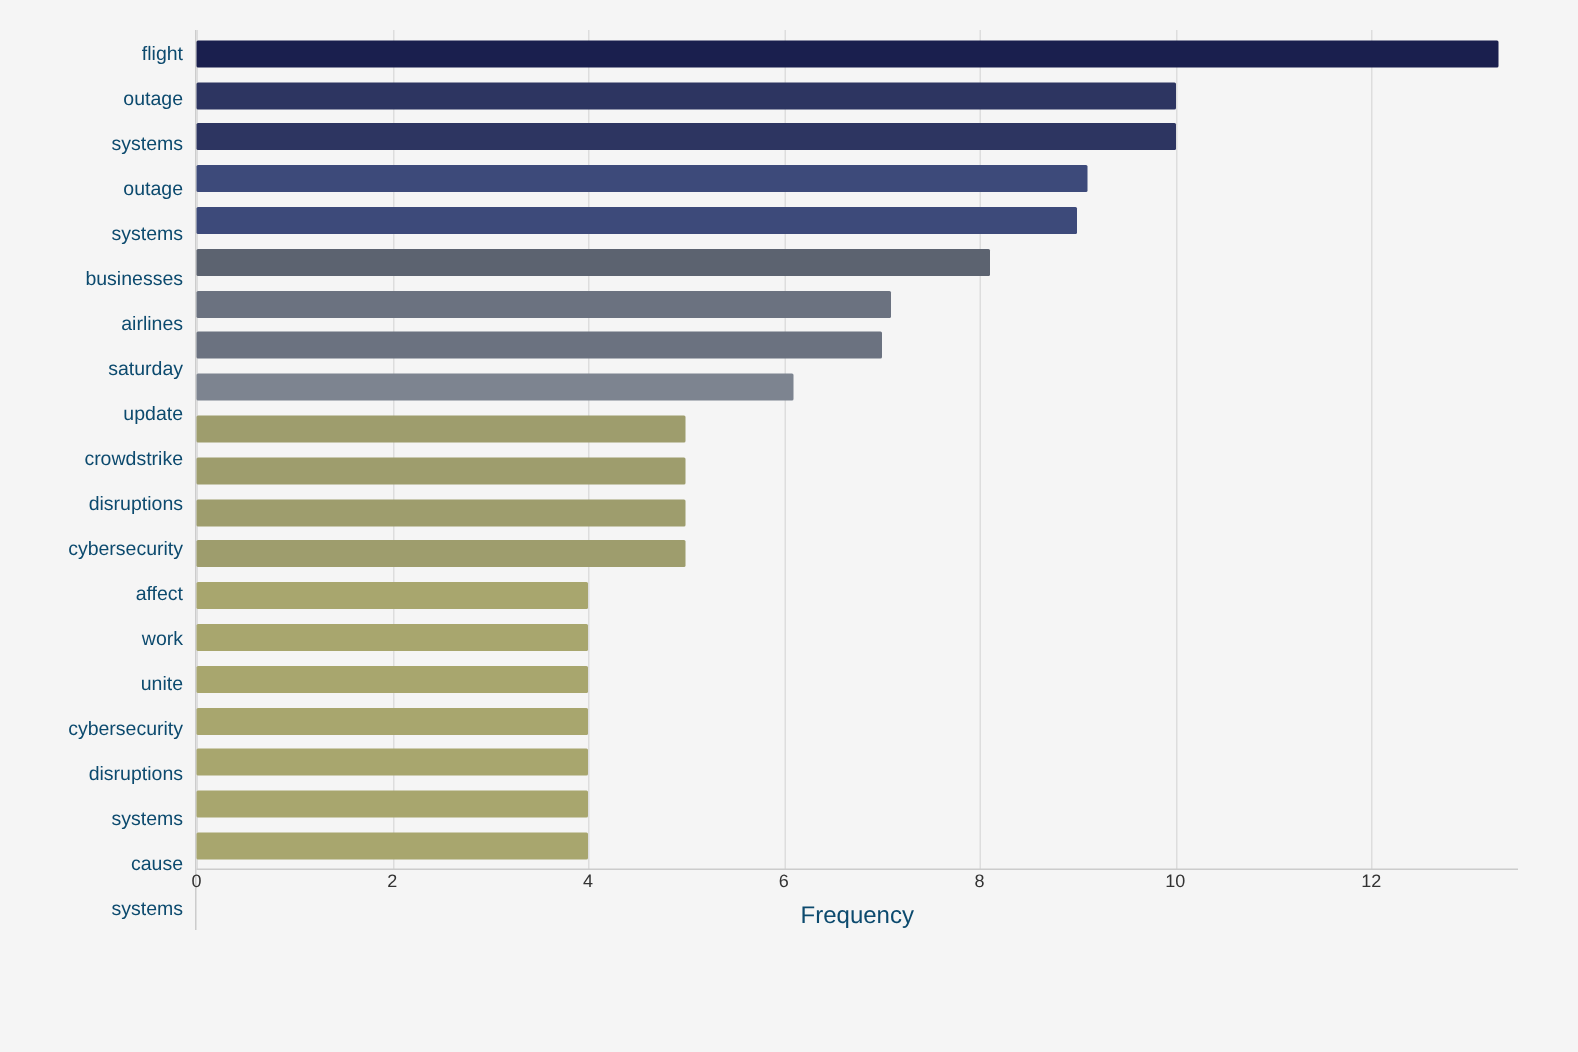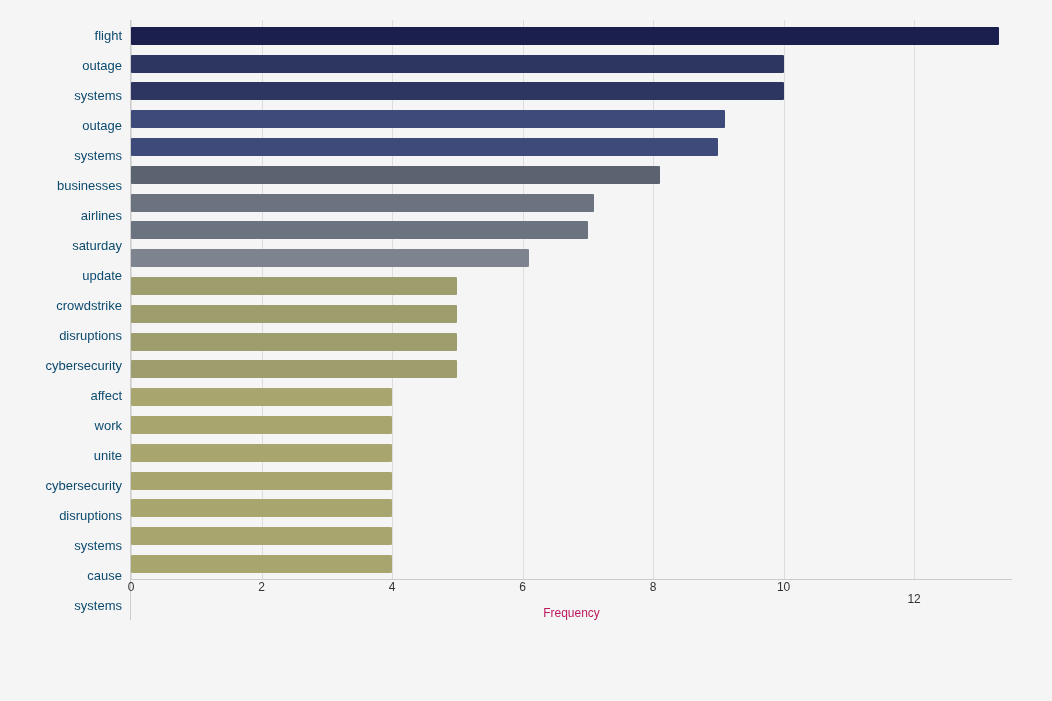--- a/index.html
+++ b/index.html
@@ -98,22 +98,22 @@
       font-size: 12px;
       color: #333;
       transform: translateX(-50%);
       display: inline-block;
     }
     .x-label {
       position: absolute;
       bottom: 0;
       left: 50%;
       transform: translateX(-50%);
-      font-size: 12px;
-      color: #be185d;
+      font-size: 16px;
+      color: #0c4a6e;
     }
     .x-axis-line {
       position: absolute;
       bottom: 40px;
       left: 0;
       right: 0;
       height: 1px;
       background: #ccc;
     }
   </style>
@@ -218,19 +218,19 @@
         </div>
       <div class="x-axis-line"></div>
       <div class="x-axis">
         <div class="x-tick-container" id="x-ticks">
             <span class="x-tick" style="position: absolute; left: 0%;">0</span>
             <span class="x-tick" style="position: absolute; left: 14.8148%;">2</span>
             <span class="x-tick" style="position: absolute; left: 29.6296%;">4</span>
             <span class="x-tick" style="position: absolute; left: 44.4444%;">6</span>
             <span class="x-tick" style="position: absolute; left: 59.2593%;">8</span>
             <span class="x-tick" style="position: absolute; left: 74.0741%;">10</span>
-            <span class="x-tick" style="position: absolute; left: 88.8889%; margin-top: 12px;">12</span>
+            <span class="x-tick" style="position: absolute; left: 88.8889%;">12</span>
           </div>
         <div class="x-label">Frequency</div>
       </div>
     </div>
   </div>
 </div>
 
 </body></html>

